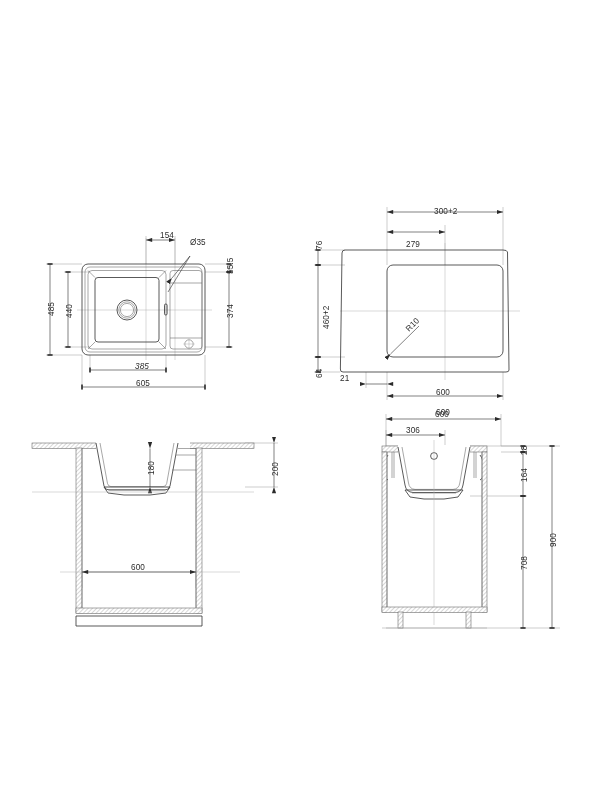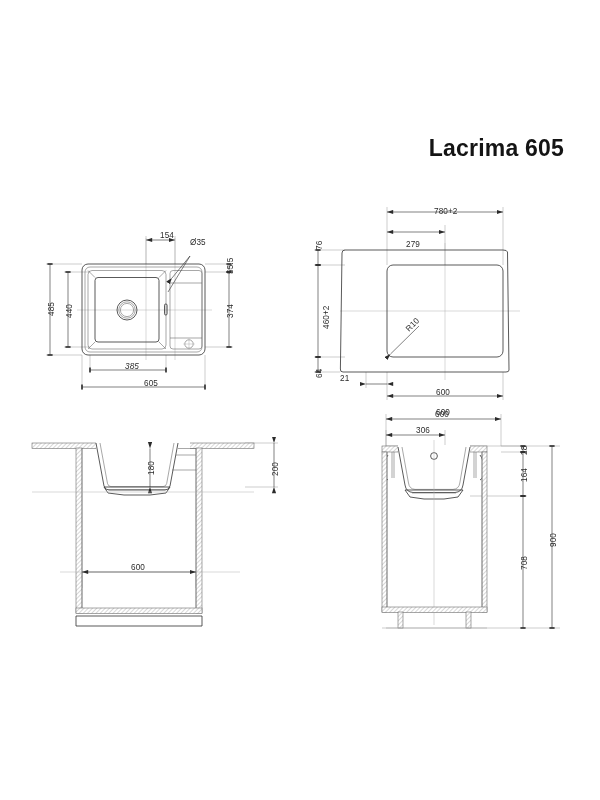--- a/index.html
+++ b/index.html
@@ -275,49 +275,48 @@
       <rect class="hatchb" x="382" y="607" width="105" height="5.5"></rect>
       <line class="objT" x1="387" y1="452" x2="387" y2="607"></line>
       <line class="objT" x1="482" y1="452" x2="482" y2="607"></line>
 
       <rect class="hatchb" x="398" y="612" width="5" height="16"></rect>
       <rect class="hatchb" x="466" y="612" width="5" height="16"></rect>
       <line class="extln" x1="382" y1="628" x2="487" y2="628"></line>
     </g>
   </svg>
 
-  <div class="title">Lacrima 605</div>
 
   <div class="dim v" style="left:47px; top:316px;">485</div>
   <div class="dim v" style="left:65px; top:318px;">440</div>
-  <div class="dim" style="left:125px; top:362px;font-style:italic;">385</div>
-  <div class="dim" style="left:144px; top:379px;">605</div>
+  <div class="dim" style="left:135px; top:362px;font-style:italic;">385</div>
+  <div class="dim" style="left:136px; top:379px;">605</div>
   <div class="dim" style="left:160px; top:231px;">154</div>
   <div class="dim" style="left:190px; top:238px;">Ø35</div>
   <div class="dim v" style="left:226px; top:274px;">55.5</div>
   <div class="dim v" style="left:226px; top:318px;">374</div>
 
   <div style="position:absolute; left:434px; top:200px;">
-    <span class="dim" style="position:static;">780</span><span class="dim sup" style="position:static;">+2</span>
+    <span class="dim" style="position:static;">300</span><span class="dim sup" style="position:static;">+2</span>
   </div>
   <div class="dim" style="left:406px; top:240px;">279</div>
   <div class="dim v" style="left:315px; top:250px;">76</div>
   <div style="position:absolute; left:315px; top:329px; transform-origin:0 0; transform:rotate(-90deg);">
     <span class="dim" style="position:static;">460</span><span class="dim sup" style="position:static;">+2</span>
   </div>
   <div class="dim v" style="left:315px; top:378px;">64</div>
   <div class="dim" style="left:340px; top:374px;">21</div>
   <div class="dim" style="left:436px; top:388px;">600</div>
   <div class="dim" style="left:436px; top:408px;">600</div>
   <div class="dim" style="left:404px; top:327px; transform:rotate(-45deg); transform-origin:0 0;">R10</div>
 
   <div class="dim v" style="left:147px; top:475px;">180</div>
   <div class="dim v" style="left:271px; top:476px;">200</div>
   <div class="dim" style="left:131px; top:563px;">600</div>
 
   <div class="dim" style="left:435px; top:410px;">600</div>
-  <div class="dim" style="left:416px; top:426px;">306</div>
+  <div class="dim" style="left:406px; top:426px;">306</div>
   <div class="dim v" style="left:520px; top:455px;">28</div>
   <div class="dim v" style="left:520px; top:482px;">164</div>
   <div class="dim v" style="left:520px; top:570px;">708</div>
   <div class="dim v" style="left:549px; top:547px;">900</div>
 
 </div>
 
 </body></html>

